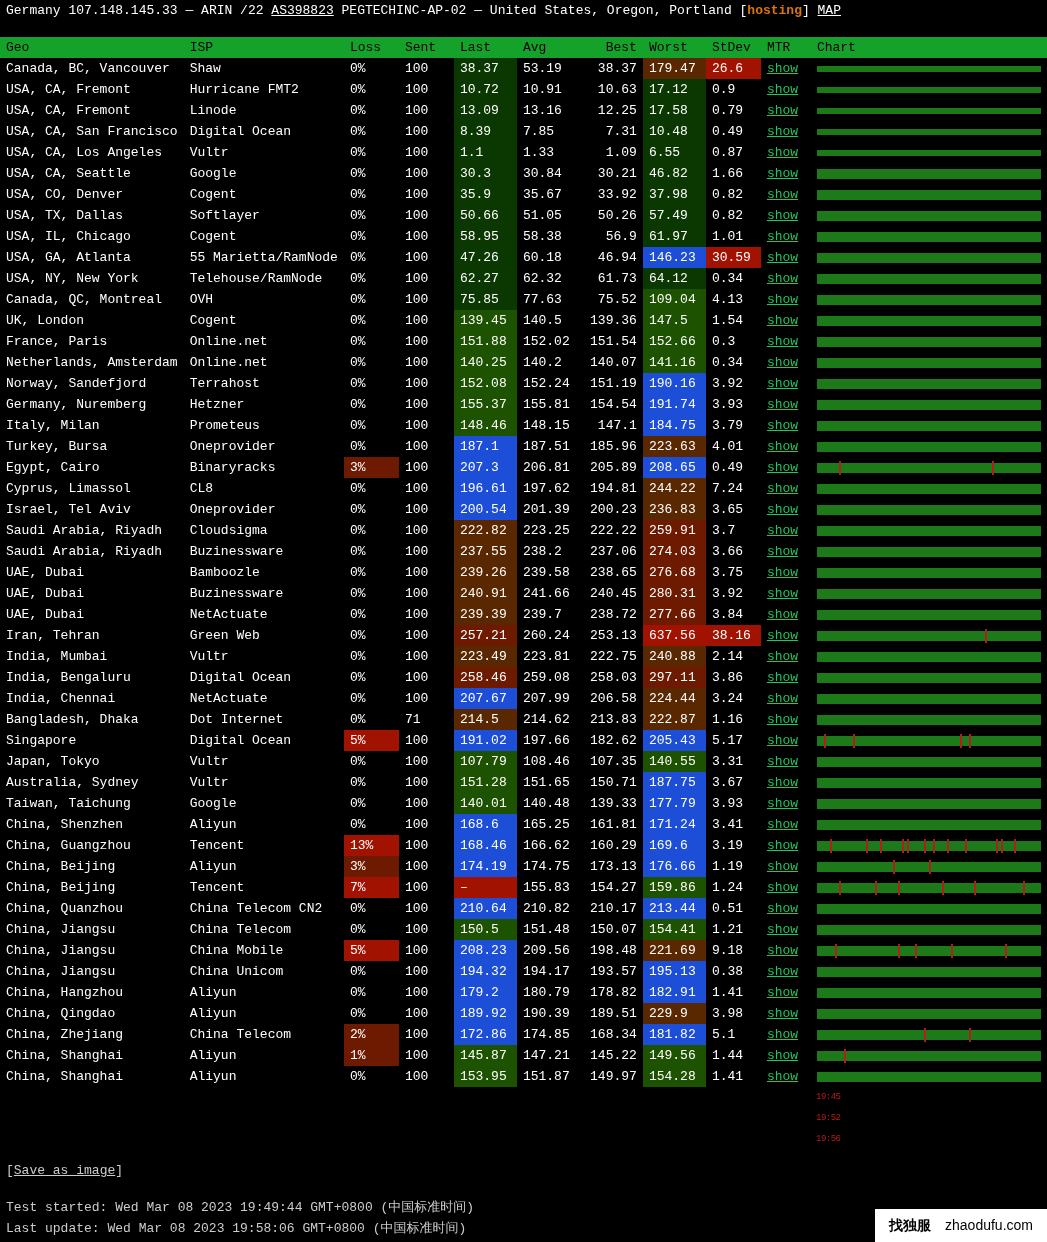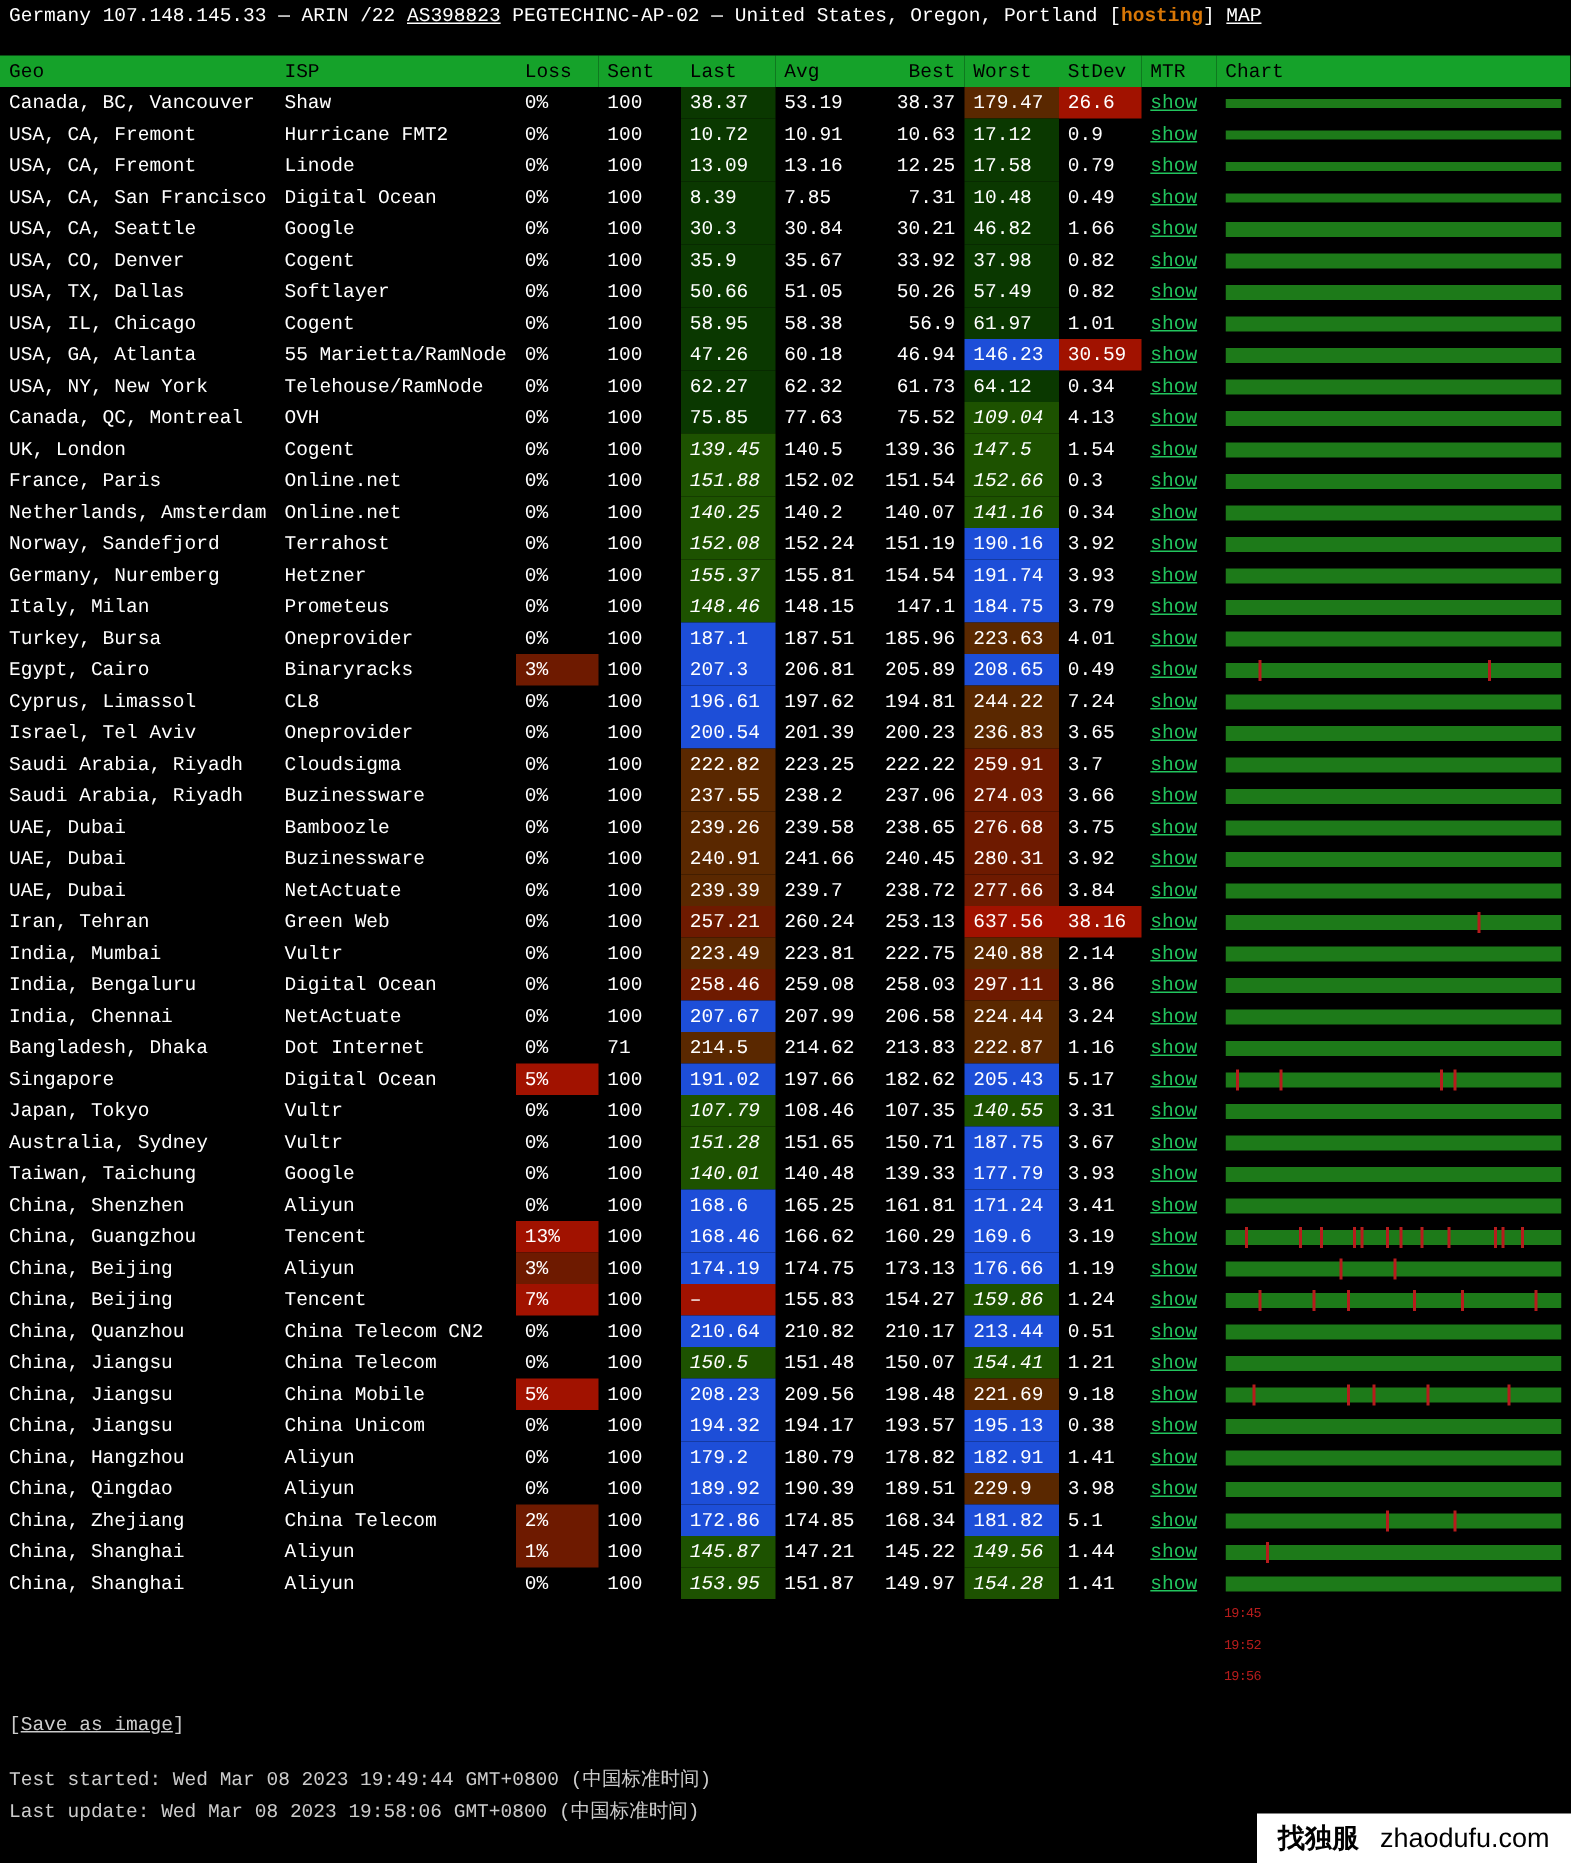--- a/index.html
+++ b/index.html
@@ -25,37 +25,37 @@
   .c-worst{ width:63px; }
   .c-stdev{ width:55px; }
   .c-mtr  { width:50px; }
   .c-chart{ }
 
   .show-link { color:#22c55e; text-decoration:underline; cursor:pointer; }
 
   
   .h0 { } 
   .h1 { background:#0a3800; } 
-  .h2 { background:#1d5200;font-style:italic; } 
+  .h2 { background:#1d5200; } 
   .h3 { background:#1d4ed8; } 
   .h4 { background:#5a2800; } 
   .h5 { background:#6e1a00; } 
   .h6 { background:#a11200; } 
 
   .chart-bar-wrap { position:relative; height:18px; width:100%; overflow:hidden; }
   .chart-bar { position:absolute; left:0; right:0; top:4px; height:10px; background:#1d7a19; }
   .chart-spike { position:absolute; top:2px; width:2px; height:14px; background:#b71c1c; }
   .chart-small { top:6px; height:6px; }
 
   .chart-axis { font-size:9px; color:#b71c1c; letter-spacing:-0.5px;flex-direction:column; }
 
   .footer { padding:10px 6px 0; color:#ccc; }
   .footer .save { text-decoration:underline; cursor:pointer; }
 
-  .footer-brand { position:fixed; right:0; bottom:0; background:#fff; color:#000; font-family:sans-serif; font-size:18px; padding:6px 14px; display:flex; gap:14px; }
+  .footer-brand { position:fixed; right:0; bottom:0; background:#fff; color:#000; font-family:sans-serif; font-size:14px; padding:6px 14px; display:flex; gap:14px; }
   .footer-brand .cn { font-weight:bold; }
 </style>
 </head>
 <body>
 
 <div class="header-line">
   <span>Germany</span>
   <span>107.148.145.33</span>
   <span>—</span>
   <span>ARIN</span>
@@ -149,20 +149,37 @@
       <div class="cell c-worst h1">10.48</div>
       <div class="cell c-stdev h0">0.49</div>
       <div class="cell c-mtr"><span class="show-link">show</span></div>
       <div class="cell c-chart">
         <div class="chart-bar-wrap">
           <div class="chart-bar chart-small"></div>
         </div>
       </div>
     </div>
     <div class="row">
+      <div class="cell c-geo">USA, CA, Los Angeles</div>
+      <div class="cell c-isp">Vultr</div>
+      <div class="cell c-loss h0">0%</div>
+      <div class="cell c-sent">100</div>
+      <div class="cell c-last h1">1.1</div>
+      <div class="cell c-avg">1.33</div>
+      <div class="cell c-best">1.09</div>
+      <div class="cell c-worst h1">6.55</div>
+      <div class="cell c-stdev h0">0.87</div>
+      <div class="cell c-mtr"><span class="show-link">show</span></div>
+      <div class="cell c-chart">
+        <div class="chart-bar-wrap">
+          <div class="chart-bar chart-small"></div>
+        </div>
+      </div>
+    </div>
+    <div class="row">
       <div class="cell c-geo">USA, CA, Seattle</div>
       <div class="cell c-isp">Google</div>
       <div class="cell c-loss h0">0%</div>
       <div class="cell c-sent">100</div>
       <div class="cell c-last h1">30.3</div>
       <div class="cell c-avg">30.84</div>
       <div class="cell c-best">30.21</div>
       <div class="cell c-worst h1">46.82</div>
       <div class="cell c-stdev h0">1.66</div>
       <div class="cell c-mtr"><span class="show-link">show</span></div>

